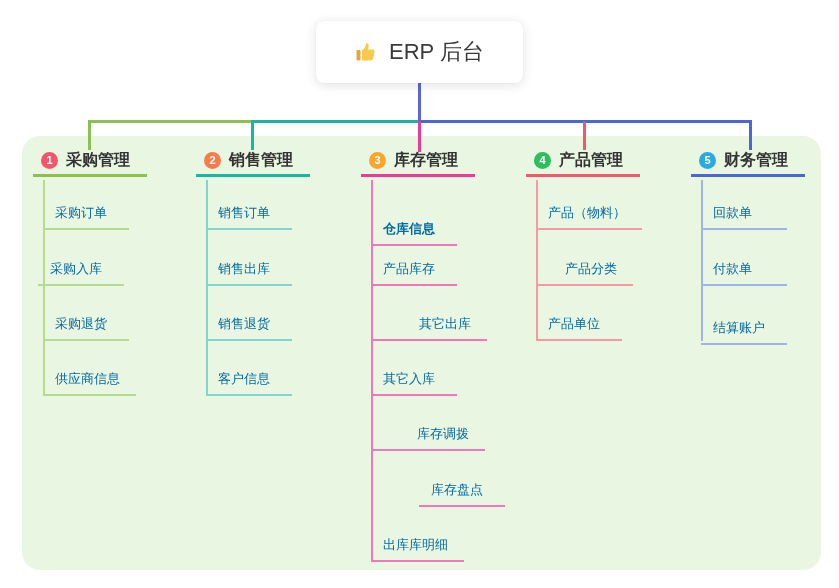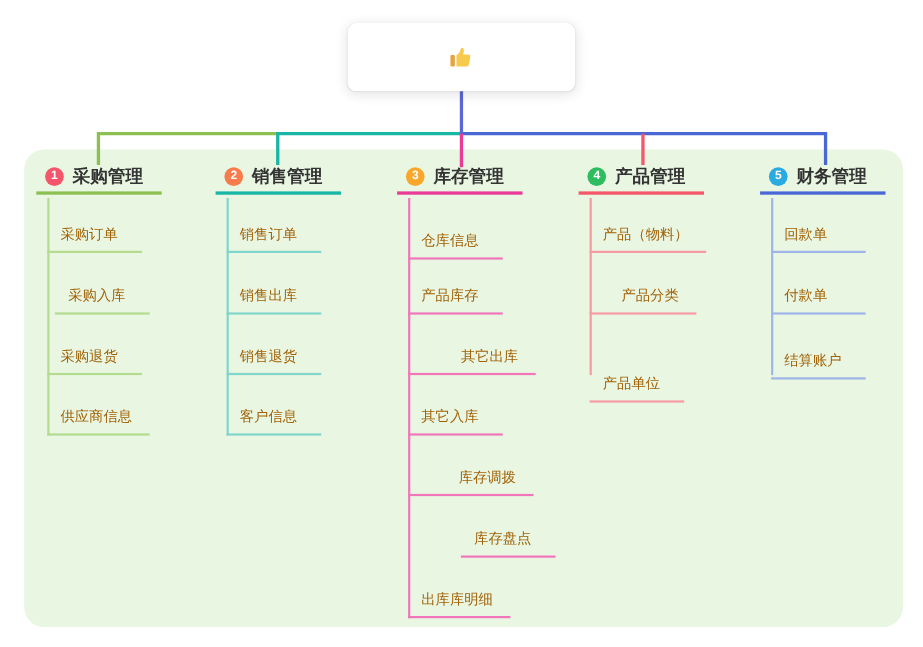--- a/index.html
+++ b/index.html
@@ -31,21 +31,21 @@
     width:17px;height:17px;border-radius:50%;flex:0 0 17px;
     display:inline-flex;align-items:center;justify-content:center;
     color:#fff;font-size:11px;font-weight:700;line-height:1;
   }
   .spine{position:absolute;width:2px;z-index:1;}
   .child-node{
     position:absolute;height:28px;box-sizing:border-box;min-width:86px;
     border-bottom:2px solid #ccc;
     display:flex;align-items:flex-end;
     padding:0 16px 6px 12px;
-    font-size:13px;color:#a16207;white-space:nowrap;z-index:2;
+    font-size:13px;color:#0369a1;white-space:nowrap;z-index:2;
   }
 </style>
 </head>
 <body>
 
 <div class="canvas">
 
   <div class="panel" id="panel" style="background: rgb(232, 246, 226);"></div>
 
   <svg class="connectors" viewBox="0 0 839 588" fill="none" stroke-width="3" stroke-linecap="butt">
@@ -57,32 +57,33 @@
     <path d="M 584.5 121.5 L 584.5 150" stroke="#f4566b"></path>
   </svg>
 
   <div class="root-node">
     <span class="emoji">
       <svg viewBox="0 0 24 24" width="24" height="24">
         <rect x="1.5" y="10" width="4" height="10.5" rx="1" fill="#e8a33d"></rect>
         <path d="M7 20.5 V10 c2.2-1 3.4-3 3.9-5.6 .2-1.2 1.8-1.5 2.4-.3 .7 1.4 .4 3.4-.3 5.4 H17.6 c1.3 0 2.2 1 2 2.2 l-1.3 6.6 c-.2 1.2-1.1 2.2-2.6 2.2 z" fill="#f7c94c"></path>
       </svg>
     </span>
+    <span>ERP 后台</span>
   </div>
 
   <div id="branches">
       <div class="branch-header" style="left: 33px; top: 147px; width: 114px; border-bottom-color: rgb(140, 193, 82);">
         <span class="badge" style="background: rgb(243, 86, 107);">1</span>
         <span>采购管理</span>
       </div>
       <div class="spine" style="left: 43px; top: 180px; height: 216px; background: rgb(180, 219, 142);"></div>
       <div class="child-node" style="left: 43px; top: 202px; border-bottom-color: rgb(180, 219, 142);">
         <span>采购订单</span>
       </div>
-      <div class="child-node" style="left: 50px; top: 258px; border-bottom-color: rgb(180, 219, 142);">
+      <div class="child-node" style="left: 38px; top: 258px; border-bottom-color: rgb(180, 219, 142);">
         <span>采购入库</span>
       </div>
       <div class="child-node" style="left: 43px; top: 313px; border-bottom-color: rgb(180, 219, 142);">
         <span>采购退货</span>
       </div>
       <div class="child-node" style="left: 43px; top: 368px; border-bottom-color: rgb(180, 219, 142);">
         <span>供应商信息</span>
       </div>
       <div class="branch-header" style="left: 196px; top: 147px; width: 114px; border-bottom-color: rgb(25, 181, 165);">
         <span class="badge" style="background: rgb(248, 124, 75);">2</span>
@@ -99,21 +100,21 @@
         <span>销售退货</span>
       </div>
       <div class="child-node" style="left: 206px; top: 368px; border-bottom-color: rgb(130, 213, 203);">
         <span>客户信息</span>
       </div>
       <div class="branch-header" style="left: 361px; top: 147px; width: 114px; border-bottom-color: rgb(233, 59, 151);">
         <span class="badge" style="background: rgb(249, 167, 43);">3</span>
         <span>库存管理</span>
       </div>
       <div class="spine" style="left: 371px; top: 180px; height: 382px; background: rgb(241, 118, 186);"></div>
-      <div class="child-node" style="left: 371px; top: 208px; border-bottom-color: rgb(241, 118, 186);">
+      <div class="child-node" style="left: 371px; top: 218px; border-bottom-color: rgb(241, 118, 186); font-weight: bold;">
         <span>仓库信息</span>
       </div>
       <div class="child-node" style="left: 371px; top: 258px; border-bottom-color: rgb(241, 118, 186);">
         <span>产品库存</span>
       </div>
       <div class="child-node" style="left: 371px; top: 313px; border-bottom-color: rgb(241, 118, 186); padding-left: 48px;">
         <span>其它出库</span>
       </div>
       <div class="child-node" style="left: 371px; top: 368px; border-bottom-color: rgb(241, 118, 186);">
         <span>其它入库</span>
@@ -131,21 +132,21 @@
         <span class="badge" style="background: rgb(45, 189, 95);">4</span>
         <span>产品管理</span>
       </div>
       <div class="spine" style="left: 536px; top: 180px; height: 161px; background: rgb(247, 154, 164);"></div>
       <div class="child-node" style="left: 536px; top: 202px; border-bottom-color: rgb(247, 154, 164);">
         <span>产品（物料）</span>
       </div>
       <div class="child-node" style="left: 536px; top: 258px; border-bottom-color: rgb(247, 154, 164); padding-left: 29px;">
         <span>产品分类</span>
       </div>
-      <div class="child-node" style="left: 536px; top: 313px; border-bottom-color: rgb(247, 154, 164); margin-top: 25px;">
+      <div class="child-node" style="left: 536px; top: 313px; border-bottom-color: rgb(247, 154, 164);">
         <span>产品单位</span>
       </div>
       <div class="branch-header" style="left: 691px; top: 147px; width: 114px; border-bottom-color: rgb(74, 103, 214);">
         <span class="badge" style="background: rgb(41, 170, 225);">5</span>
         <span>财务管理</span>
       </div>
       <div class="spine" style="left: 701px; top: 180px; height: 161px; background: rgb(159, 181, 233);"></div>
       <div class="child-node" style="left: 701px; top: 202px; border-bottom-color: rgb(159, 181, 233);">
         <span>回款单</span>
       </div>

